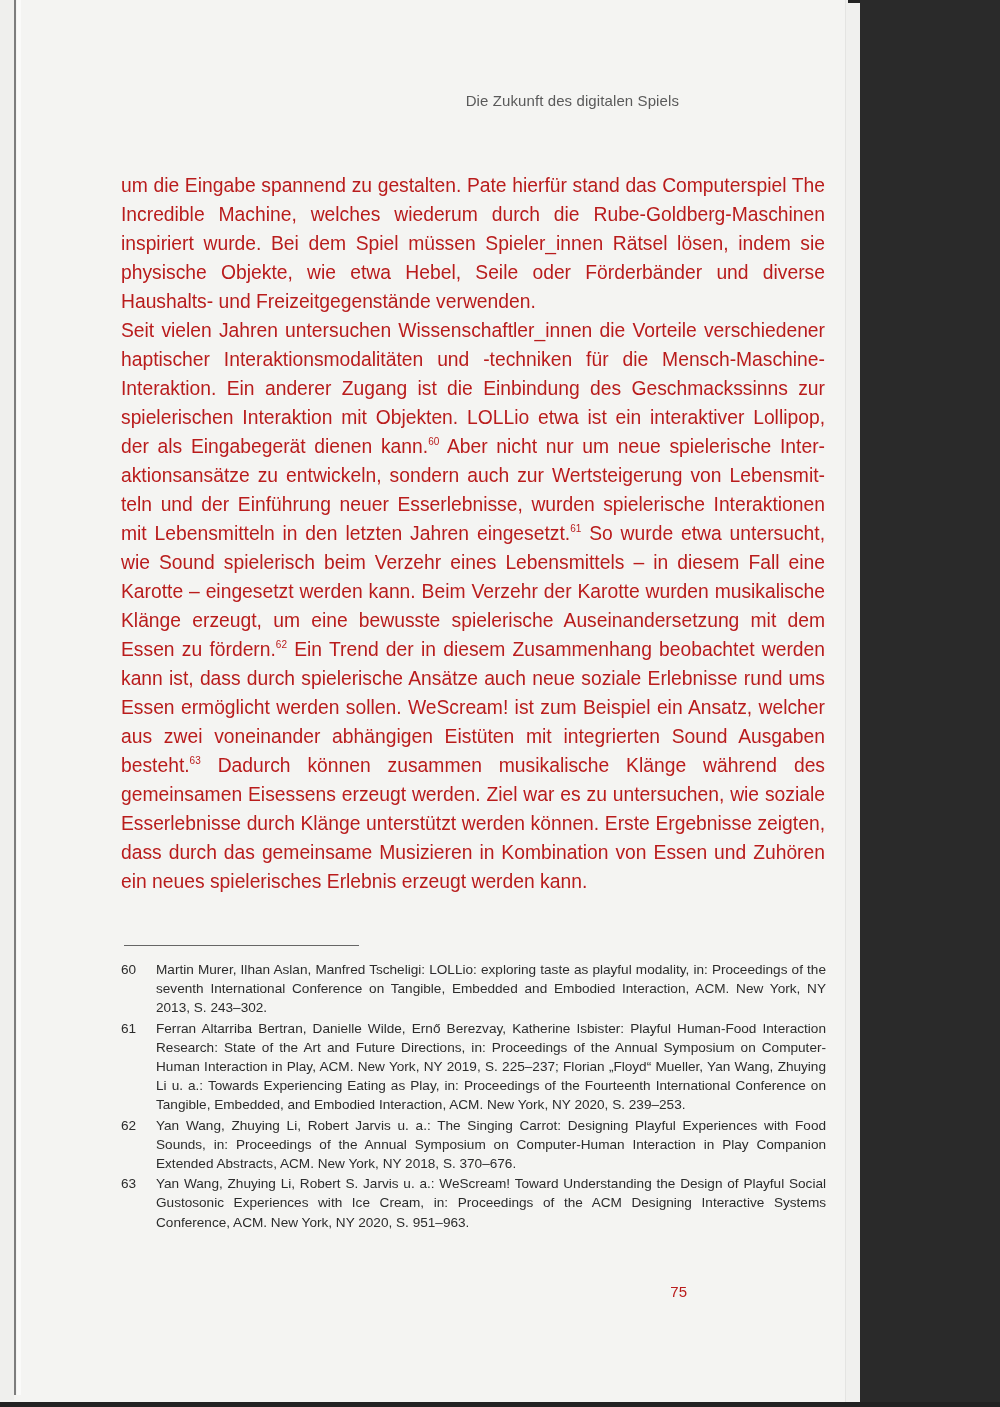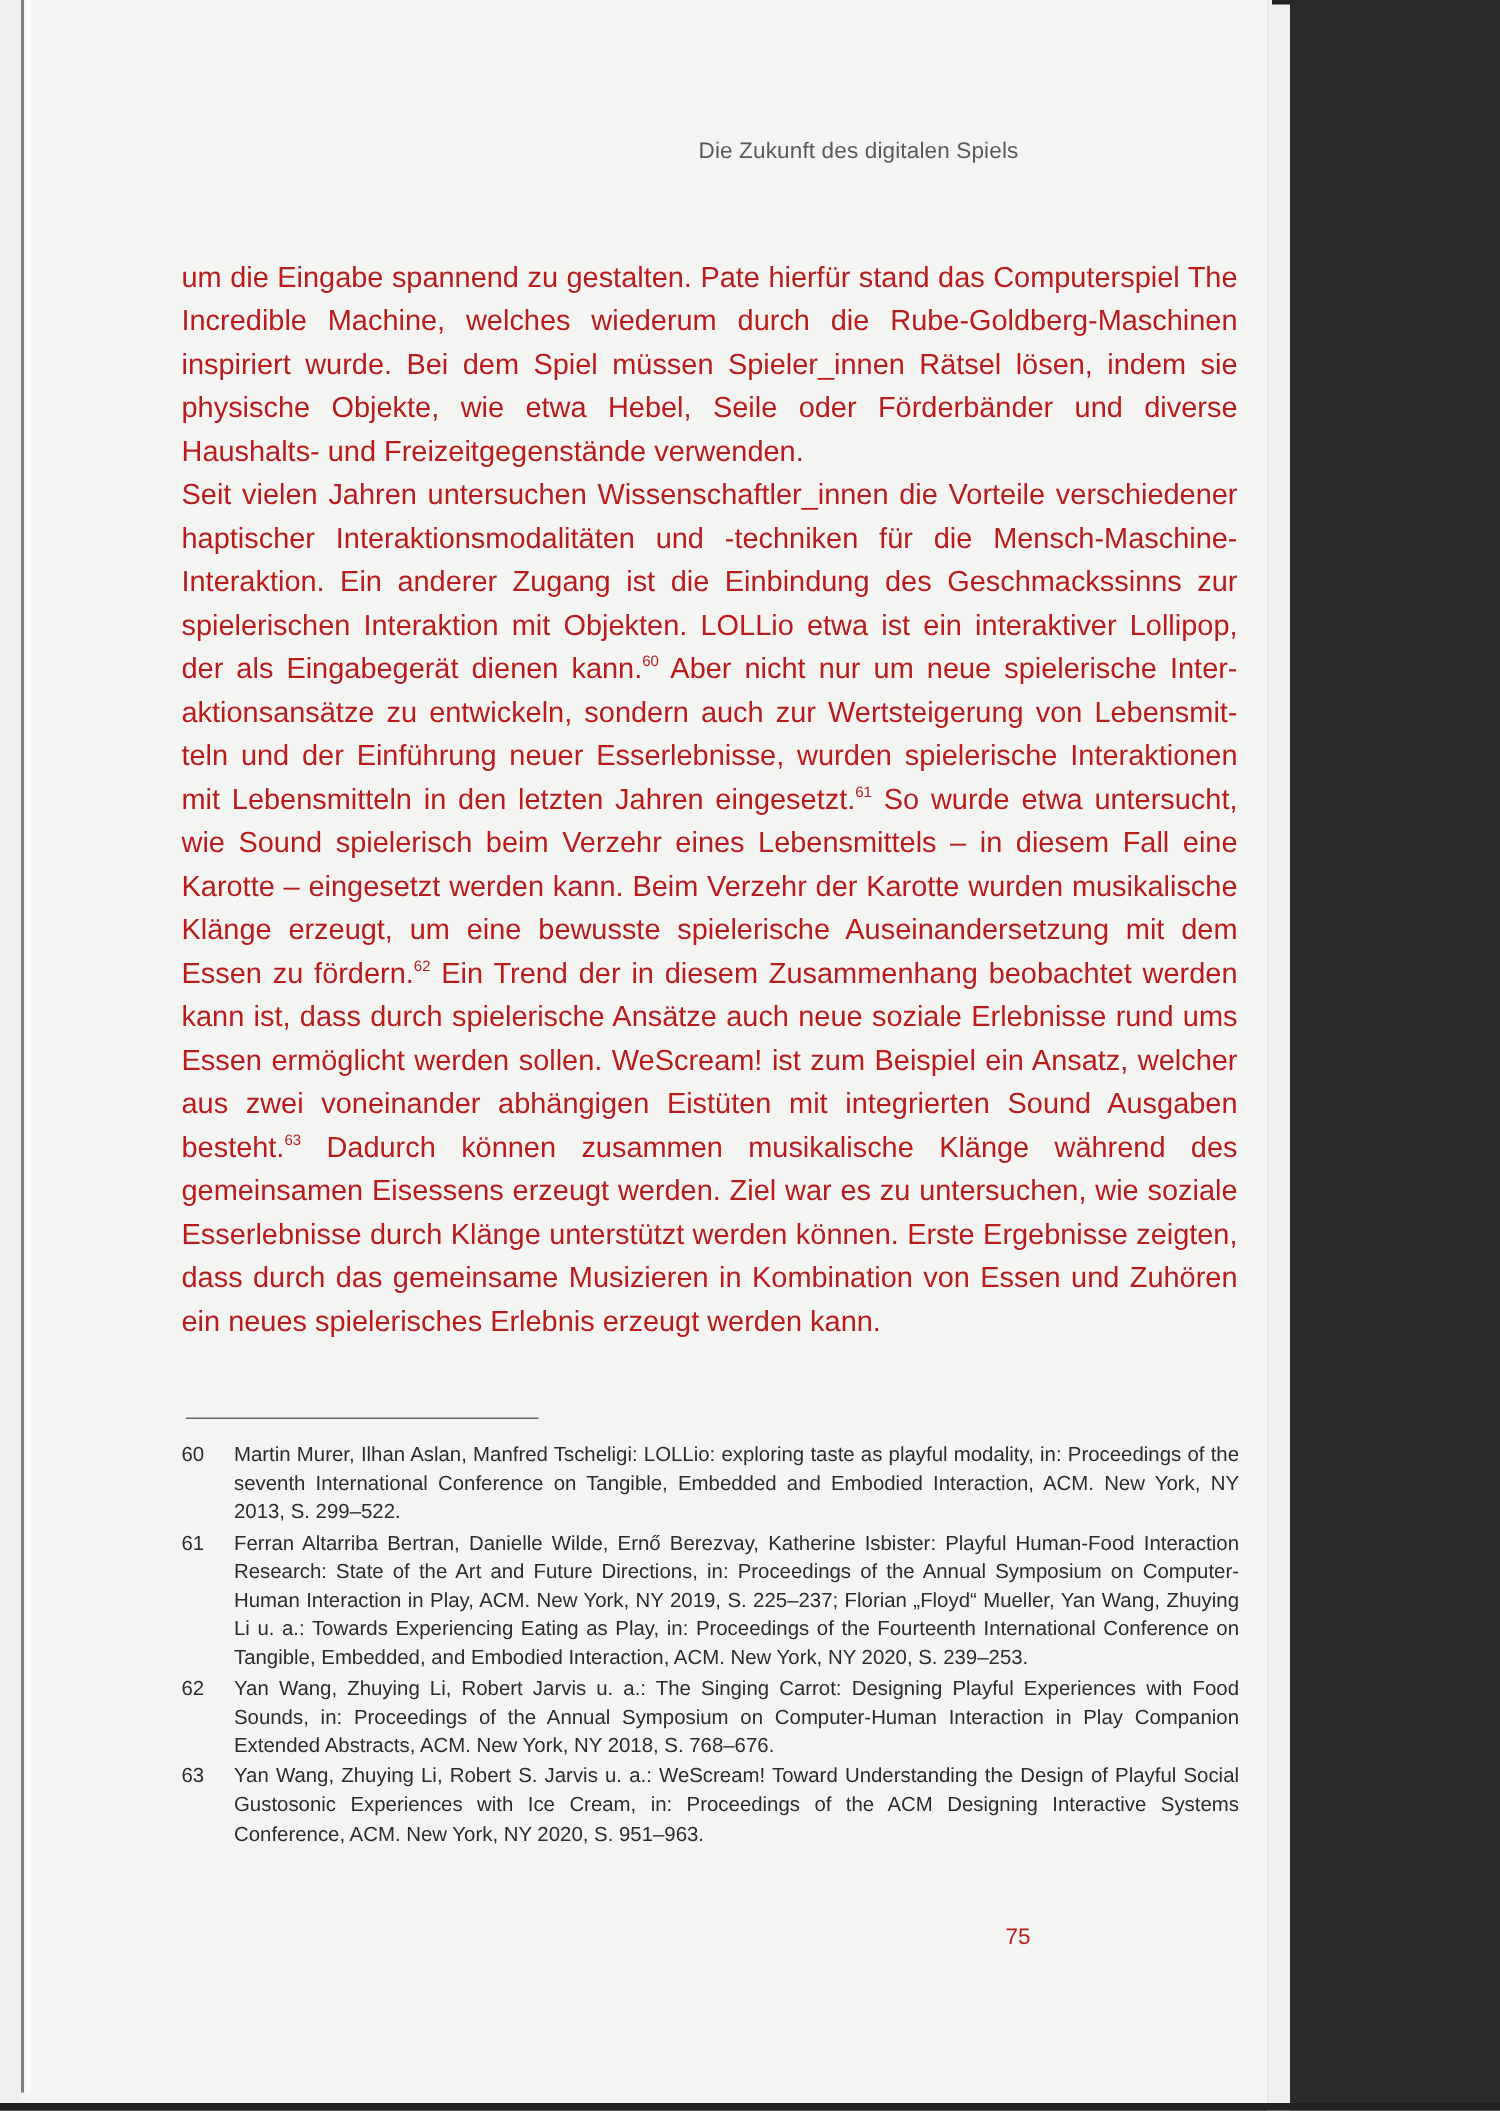--- a/index.html
+++ b/index.html
@@ -154,29 +154,29 @@
     <p>
       <span>Seit vielen Jahren untersuchen Wissenschaftler_innen die Vorteile verschiedener haptischer Interaktionsmodalitäten und -techniken für die Mensch-Maschine-Interaktion. Ein anderer Zugang ist die Einbindung des Geschmackssinns zur spielerischen Interaktion mit Objekten. LOLLio etwa ist ein interaktiver Lollipop, der als Eingabegerät dienen kann.</span><sup>60</sup><span> Aber nicht nur um neue spielerische Inter­aktionsansätze zu entwickeln, sondern auch zur Wertsteigerung von Lebensmit­teln und der Einführung neuer Esserlebnisse, wurden spielerische Interaktionen mit Lebensmitteln in den letzten Jahren eingesetzt.</span><sup>61</sup><span> So wurde etwa untersucht, wie Sound spielerisch beim Verzehr eines Lebensmittels – in diesem Fall eine Karotte – eingesetzt werden kann. Beim Verzehr der Karotte wurden musika­lische Klänge erzeugt, um eine bewusste spielerische Auseinandersetzung mit dem Essen zu fördern.</span><sup>62</sup><span> Ein Trend der in diesem Zusammenhang beobachtet werden kann ist, dass durch spielerische Ansätze auch neue soziale Erlebnisse rund ums Essen ermöglicht werden sollen. WeScream! ist zum Beispiel ein An­satz, welcher aus zwei voneinander abhängigen Eistüten mit integrierten Sound Ausgaben besteht.</span><sup>63</sup><span> Dadurch können zusammen musikalische Klänge während des gemeinsamen Eisessens erzeugt werden. Ziel war es zu untersuchen, wie soziale Esserlebnisse durch Klänge unterstützt werden können. Erste Ergebnis­se zeigten, dass durch das gemeinsame Musizieren in Kombination von Essen und Zuhören ein neues spielerisches Erlebnis erzeugt werden kann.</span>
     </p>
   </div>
 
   <div class="footnote-rule"></div>
 
   <div class="footnotes">
     <div class="footnote">
       <span class="fn-num">60</span>
-      <span class="fn-text">Martin Murer, Ilhan Aslan, Manfred Tscheligi: LOLLio: exploring taste as playful modality, in: Pro­ceedings of the seventh International Conference on Tangible, Embedded and Embodied Inter­action, ACM. New York, NY 2013, S. 299–522.</span>
+      <span class="fn-text">Martin Murer, Ilhan Aslan, Manfred Tscheligi: LOLLio: exploring taste as playful modality, in: Pro­ceedings of the seventh International Conference on Tangible, Embedded and Embodied Inter­action, ACM. New York, NY 2013, S. 243–302.</span>
     </div>
     <div class="footnote">
       <span class="fn-num">61</span>
       <span class="fn-text">Ferran Altarriba Bertran, Danielle Wilde, Ernő Berezvay, Katherine Isbister: Playful Human-Food Interaction Research: State of the Art and Future Directions, in: Proceedings of the Annual Sym­posium on Computer-Human Interaction in Play, ACM. New York, NY 2019, S. 225–237; Florian „Floyd“ Mueller, Yan Wang, Zhuying Li u. a.: Towards Experiencing Eating as Play, in: Proceedings of the Fourteenth International Conference on Tangible, Embedded, and Embodied Interaction, ACM. New York, NY 2020, S. 239–253.</span>
     </div>
     <div class="footnote">
       <span class="fn-num">62</span>
-      <span class="fn-text">Yan Wang, Zhuying Li, Robert Jarvis u. a.: The Singing Carrot: Designing Playful Experiences with Food Sounds, in: Proceedings of the Annual Symposium on Computer-Human Interaction in Play Companion Extended Abstracts, ACM. New York, NY 2018, S. 768–676.</span>
+      <span class="fn-text">Yan Wang, Zhuying Li, Robert Jarvis u. a.: The Singing Carrot: Designing Playful Experiences with Food Sounds, in: Proceedings of the Annual Symposium on Computer-Human Interaction in Play Companion Extended Abstracts, ACM. New York, NY 2018, S. 370–676.</span>
     </div>
     <div class="footnote">
       <span class="fn-num">63</span>
       <span class="fn-text">Yan Wang, Zhuying Li, Robert S. Jarvis u. a.: WeScream! Toward Understanding the Design of Playful Social Gustosonic Experiences with Ice Cream, in: Proceedings of the ACM Designing Interactive Systems Conference, ACM. New York, NY 2020, S. 951–963.</span>
     </div>
   </div>
 
   <div class="page-number">75</div>
 </div>
 

